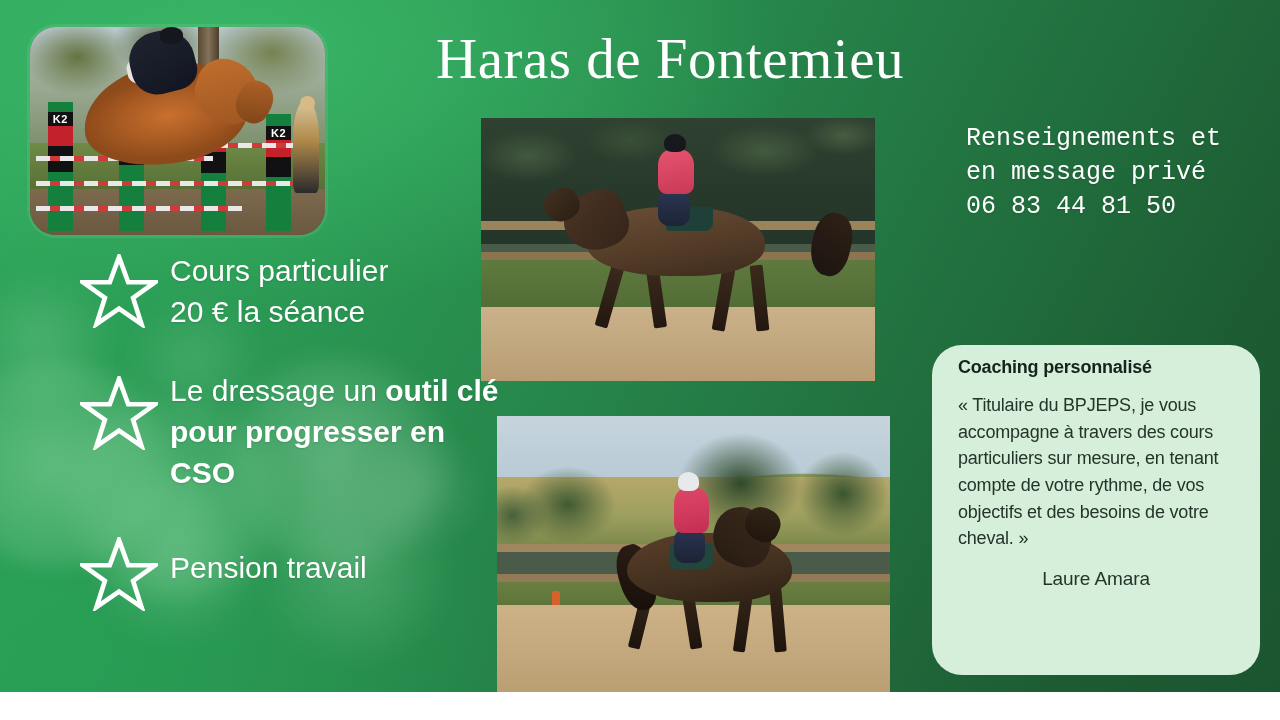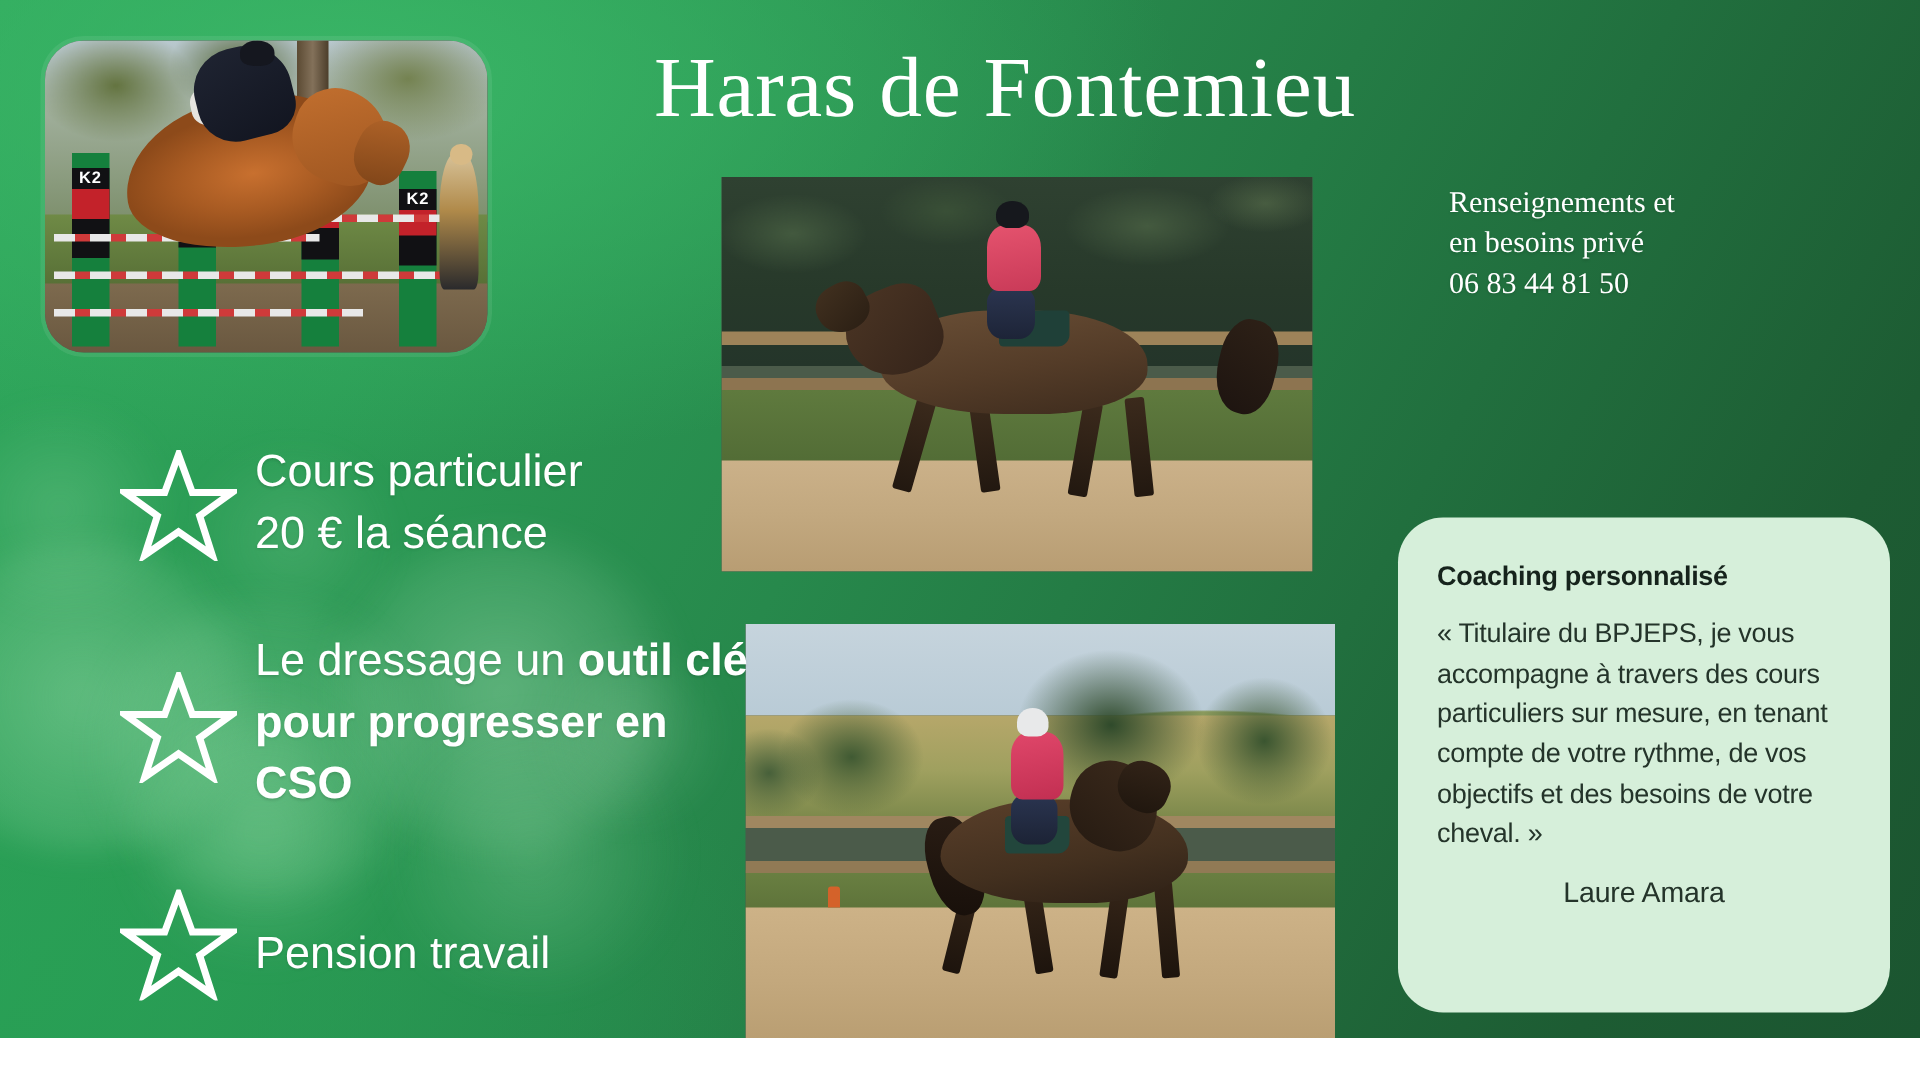--- a/index.html
+++ b/index.html
@@ -136,47 +136,47 @@
   #ph-tail   { left: 31%; top: 46%; width: 9%; height: 24%;
                background: linear-gradient(200deg,#2a1d14,#170f0a); border-radius: 44% 40% 44% 48%; transform: rotate(-16deg); }
   .ph-leg    { position:absolute; width:3%; background: linear-gradient(180deg,#352518,#1d140d); border-radius:2px; }
   #ph-rtop   { left: 45%; top: 26%; width: 9%; height: 16%; background: linear-gradient(170deg,#e0476a,#c22f52); border-radius: 34% 34% 22% 22%; }
   #ph-rleg   { left: 45%; top: 41%; width: 8%; height: 12%; background: linear-gradient(180deg,#2a3450,#1c2335); border-radius: 28% 28% 34% 34%; }
   #ph-helm   { left: 46%; top: 20%; width: 5.5%; height: 7%; background:#e8e9ea; border-radius: 50% 50% 36% 36%; }
   #ph-pad    { left: 44%; top: 46%; width: 11%; height: 9%; background:#22463c; border-radius: 3px 3px 8px 3px; }
 
   
   #bullets { position: absolute; left: 80px; top: 248px; width: 430px; }
-  .bullet { display: flex; align-items: center; margin-bottom: 38px; margin-top: 44px; }
+  .bullet { display: flex; align-items: flex-start; margin-bottom: 38px; }
   .star-wrap { flex: 0 0 auto; width: 78px; margin-right: 12px; margin-top: 6px; }
   .star-wrap svg { display: block; width: 78px; height: 74px; }
   .bullet-text {
     color: #ffffff; font-size: 30px; line-height: 1.37;
     font-family: "Liberation Sans", sans-serif; font-weight: 400;
     text-shadow: 0 1px 2px rgba(0,0,0,0.12);
   }
   .bullet-text b { font-weight: 700; }
   #bullet-2 { margin-bottom: 44px; }
   #bullet-2 .bullet-text { padding-top: 16px; }
   #bullet-1 .bullet-text { padding-top: 2px; }
 
   
   #contact {
     position: absolute; left: 966px; top: 122px; width: 300px;
-    color: #ffffff; font-size: 20px; line-height: 1.36;
-    font-family: Liberation Serif, serif;
+    color: #ffffff; font-size: 25px; line-height: 1.36;
+    font-family: Liberation Mono, monospace;
     text-shadow: 0 1px 2px rgba(0,0,0,0.15);
   }
   #contact div { white-space: nowrap; }
 
   
   #card {
     position: absolute; left: 932px; top: 345px; width: 328px; height: 330px;
     background: #d6efda; border-radius: 30px;
-    padding: 29px 26px 0 26px;
+    padding: 12px 26px 0 26px;
     font-family: "Liberation Sans", sans-serif;
     color: #1d2a22;
   }
   #card-title { font-size: 18px; font-weight: 700; letter-spacing: -0.2px; margin-bottom: 14px; color:#16231c; }
   #card-quote { font-size: 18px; line-height: 1.48; letter-spacing: -0.2px; color:#24342a; }
   #card-author { font-size: 19px; text-align: center; margin-top: 16px; color:#24342a; letter-spacing: -0.1px; }
 </style>
 </head>
 <body>
 
@@ -320,21 +320,21 @@
       </span>
       <span class="bullet-text">
         <span>Pension travail</span>
       </span>
     </div>
 
   </div>
 
   <div id="contact">
     <div>Renseignements et</div>
-    <div>en besoins privé</div>
+    <div>en message privé</div>
     <div>06 83 44 81 50</div>
   </div>
 
   <div id="card">
     <div id="card-title">Coaching personnalisé</div>
     <div id="card-quote">« Titulaire du BPJEPS, je vous accompagne à travers des cours particuliers sur mesure, en tenant compte de votre rythme, de vos objectifs et des besoins de votre cheval. »</div>
     <div id="card-author">Laure Amara</div>
   </div>
 
 </div>

